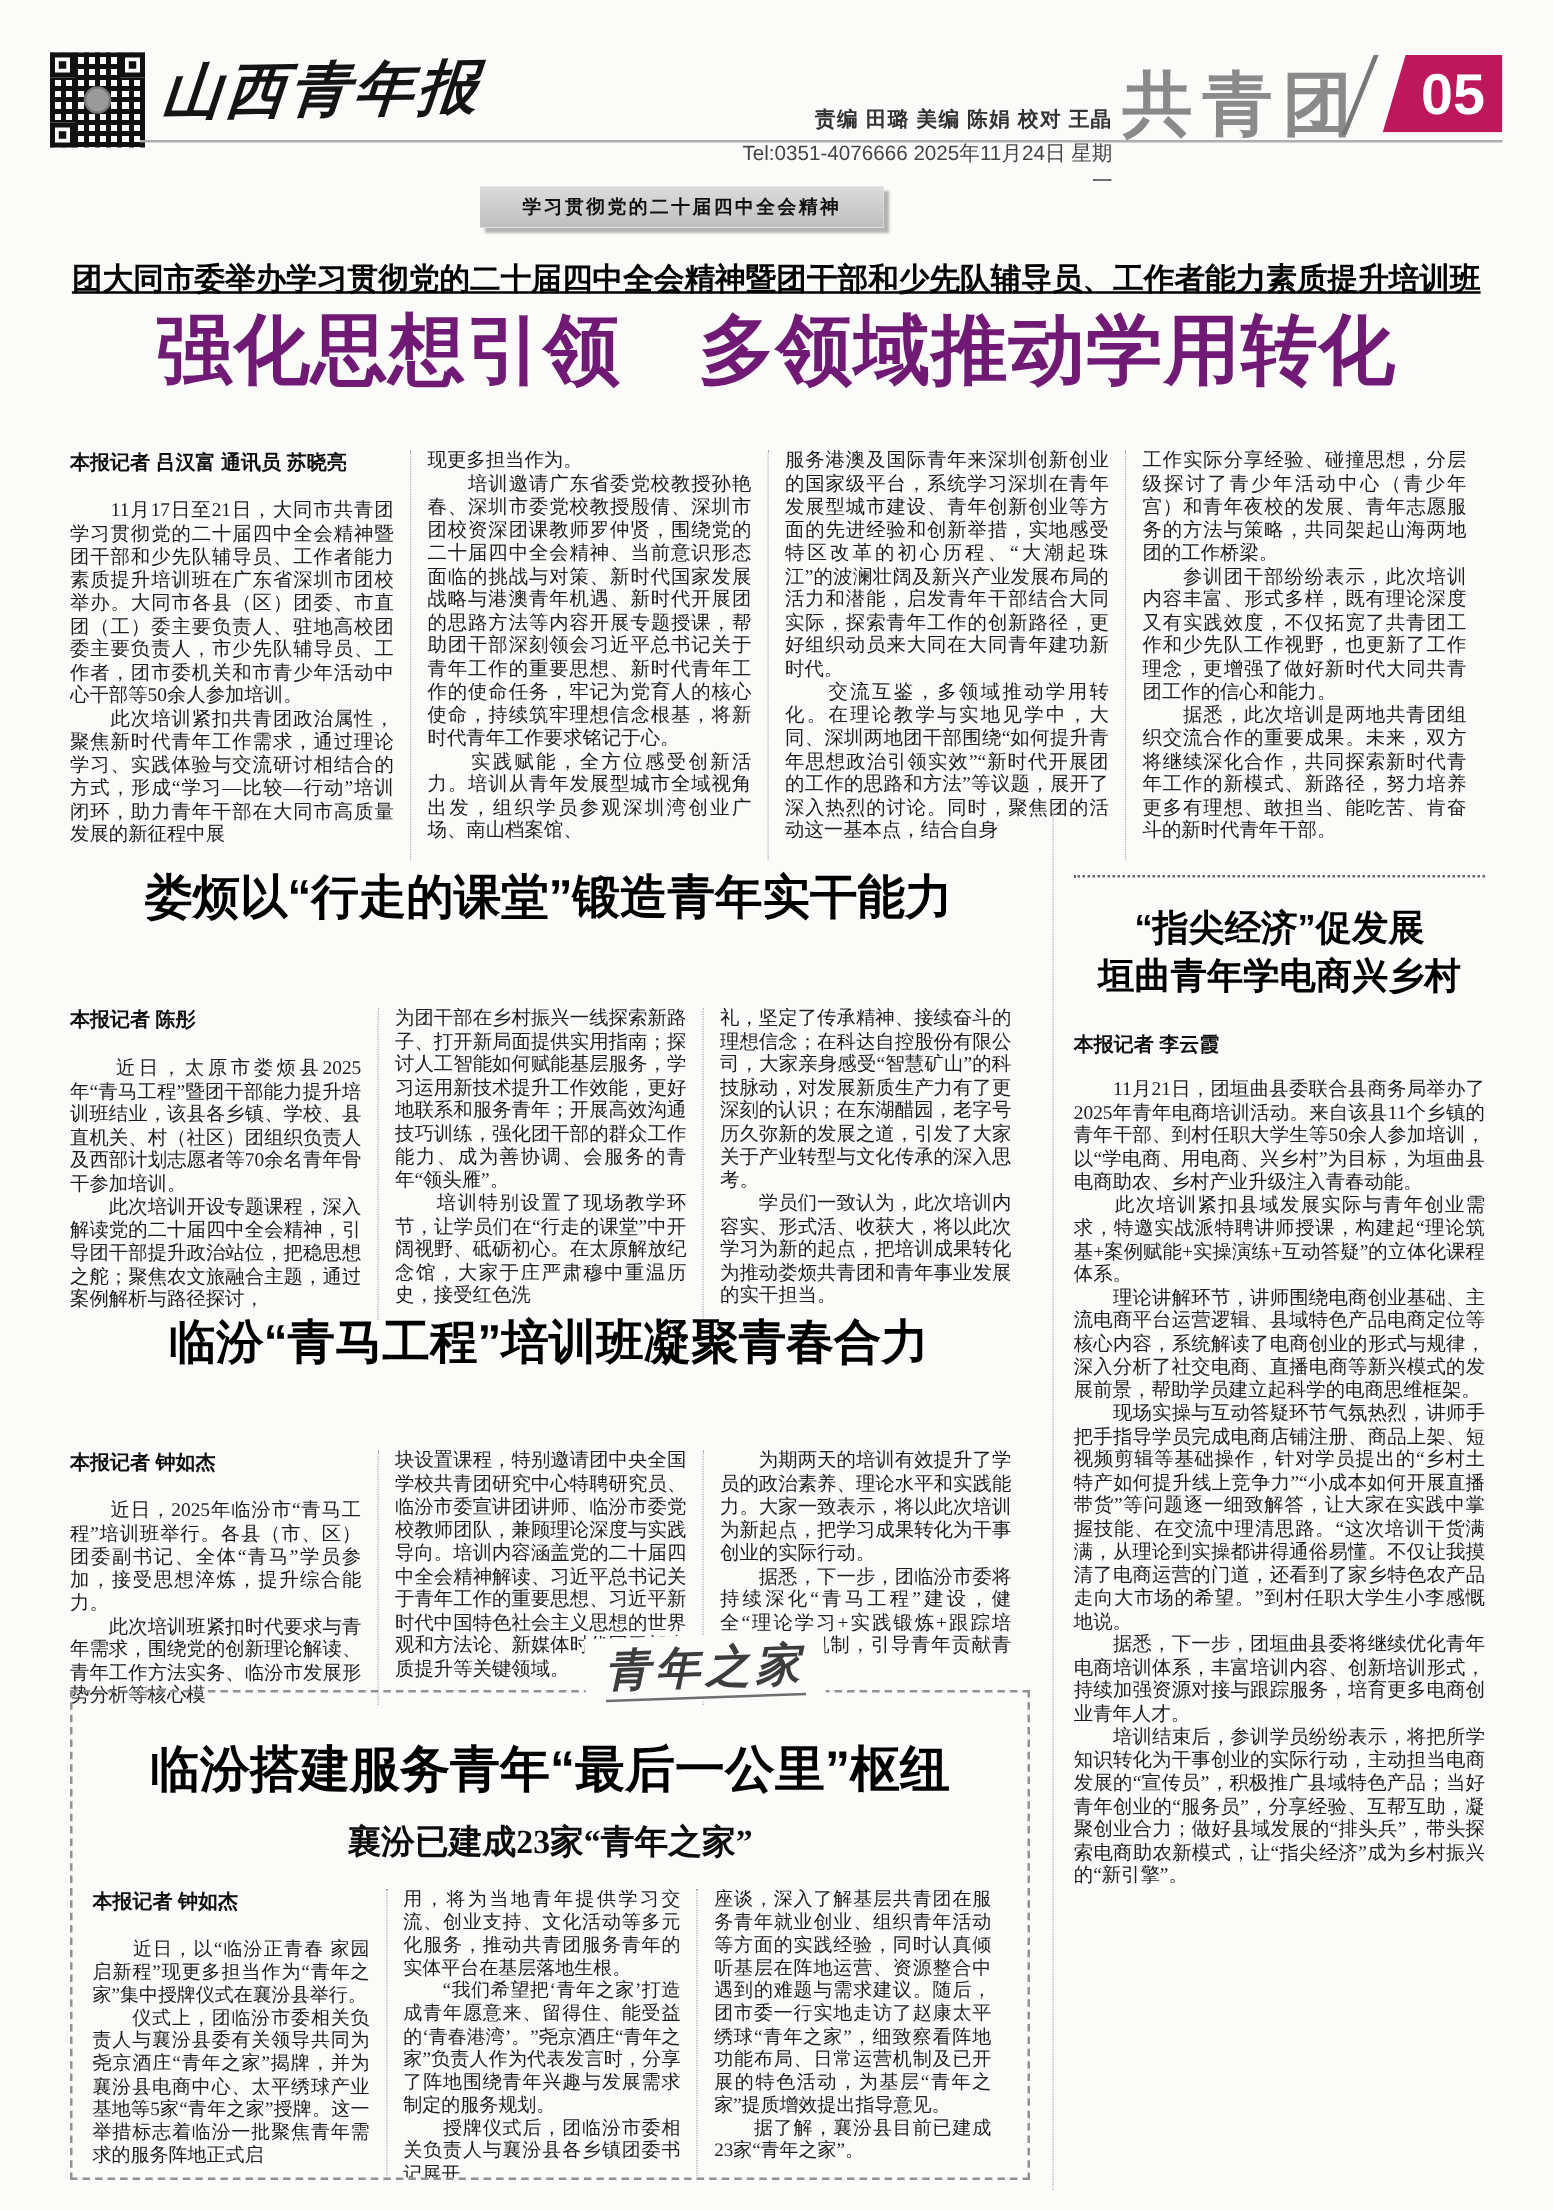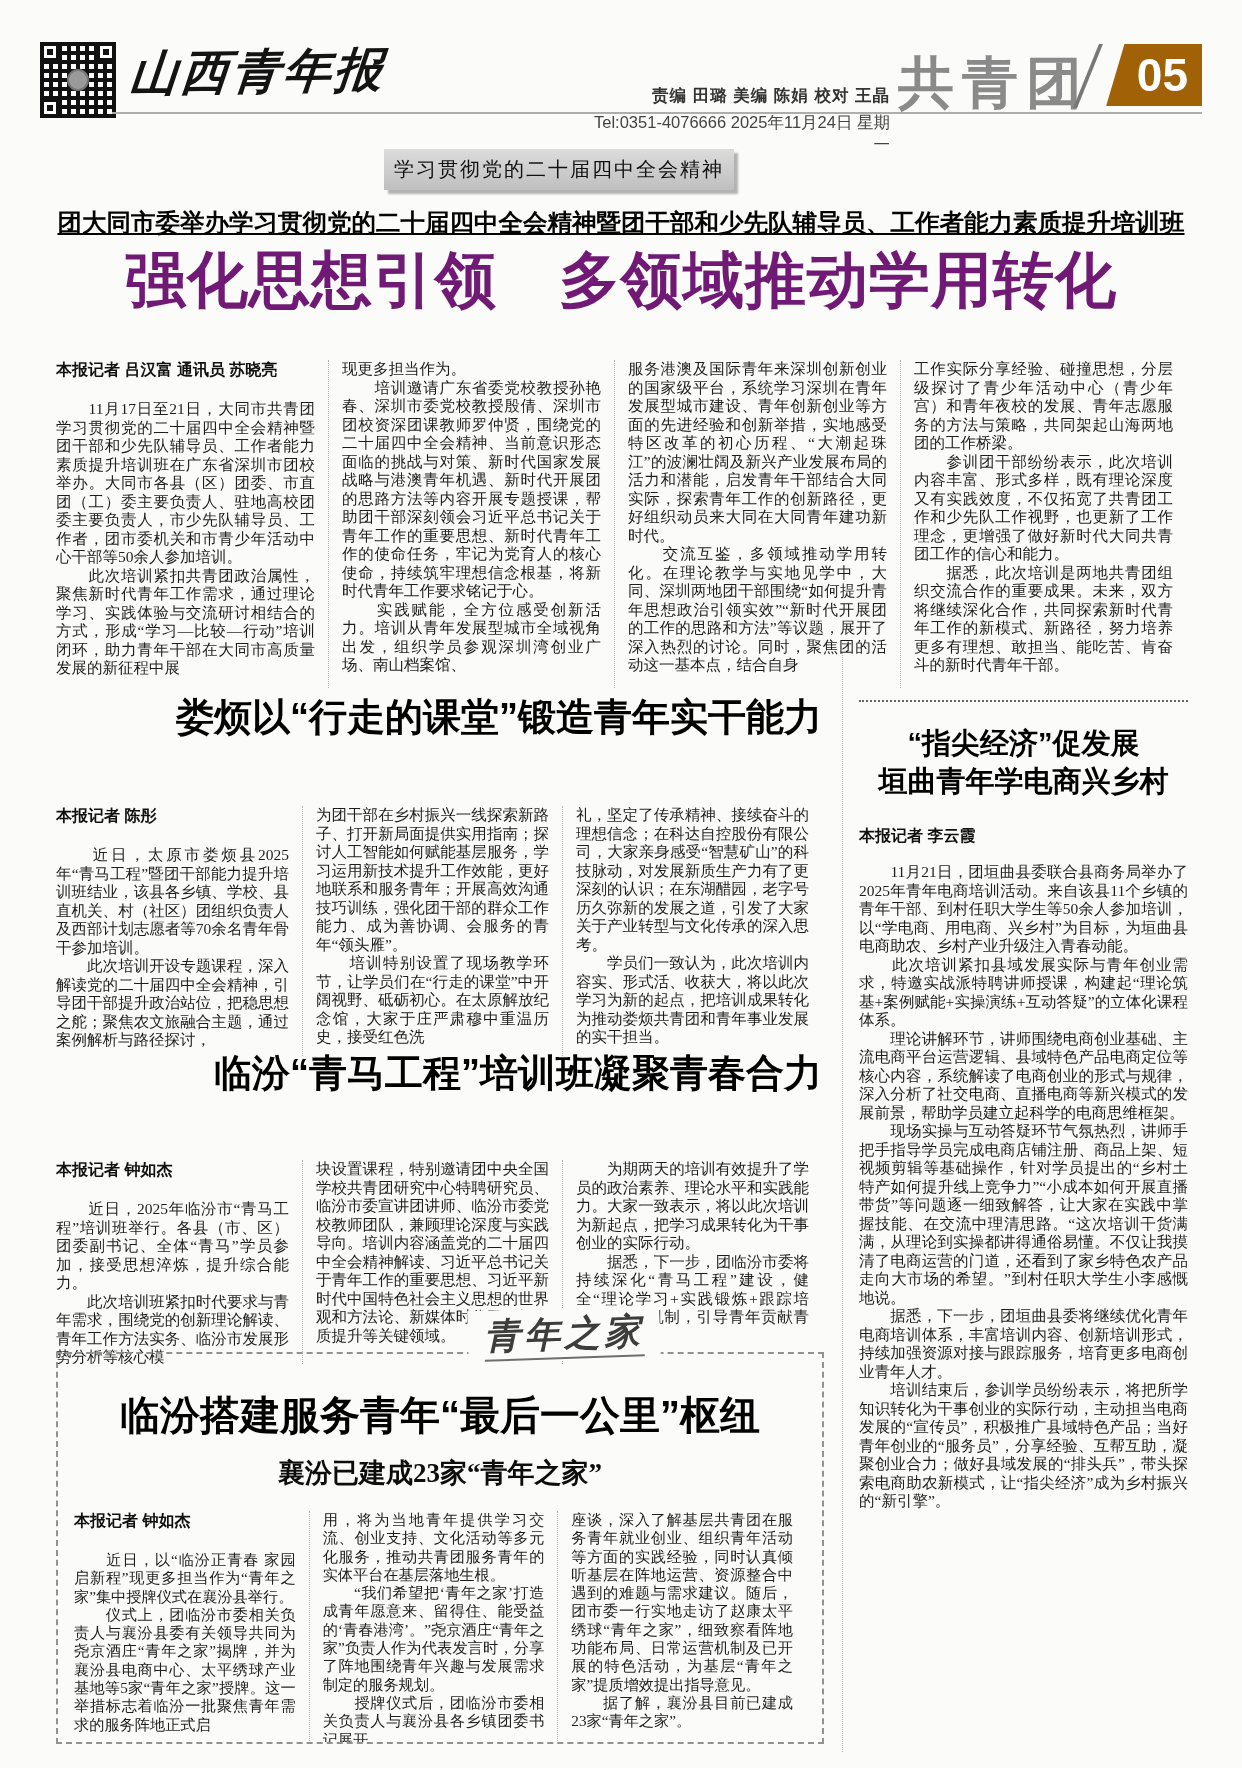--- a/index.html
+++ b/index.html
@@ -22,36 +22,36 @@
   .masthead { position:absolute; left:130px; top:40px; font-size:48px; font-weight:bold; font-style:italic;
     letter-spacing:3px; transform:skewX(-6deg) rotate(-1deg); color:#141414; }
   .hdr-meta { position:absolute; left:590px; top:52px; width:300px; text-align:right;
     font-family:"Liberation Sans","DejaVu Sans",sans-serif;margin-top:33px; }
   .hdr-meta .editors { font-size:16.5px; font-weight:bold; color:#333; letter-spacing:1px; }
   .hdr-meta .teldate { font-size:16.5px; color:#444; margin-top:5px; }
   .section-label { position:absolute; left:898px; top:46px; font-size:56px; font-weight:bold;
     color:#8a8a8a; letter-spacing:8px; }
   .slash { position:absolute; left:1086px; top:44px; width:4px; height:64px; background:#777;
     transform:skewX(-22deg); }
-  .pagenum { position:absolute; left:1100px; top:44px; width:102px; height:62px; background:#a16207;
+  .pagenum { position:absolute; left:1100px; top:44px; width:102px; height:62px; background:#be185d;
     clip-path:polygon(24% 0,100% 0,100% 100%,6% 100%);
     color:#fff; font-family:"Liberation Sans","DejaVu Sans",sans-serif; font-weight:bold; font-size:46px;
     display:flex; align-items:center; justify-content:flex-end; padding-right:14px; }
   .header-rule { position:absolute; left:112px; top:112px; width:1090px; border-top:2px solid #aeaeae; }
   
-  .banner { position:absolute; left:384px; top:149px; padding:7px 10px;
+  .banner { position:absolute; left:384px; top:149px; padding:7px 34px;
     background:linear-gradient(180deg,#dcdcdc,#bfbfbf); box-shadow:4px 4px 2px #b3b3b1;
-    font-family:"Liberation Sans","DejaVu Sans",sans-serif; font-weight:normal; font-size:20px;
+    font-family:"Liberation Sans","DejaVu Sans",sans-serif; font-weight:bold; font-size:15px;
     letter-spacing:2px; color:#111; }
   .kicker { position:absolute; left:40px; top:206px; width:1162px; text-align:center;
     font-family:"Liberation Sans","DejaVu Sans",sans-serif; font-weight:800; font-size:24.5px; color:#040404;text-decoration:underline; }
   .headline1 { position:absolute; left:40px; top:240px; width:1162px; text-align:center;
     font-family:"Liberation Sans","DejaVu Sans",sans-serif; font-weight:900; font-size:61px;
     letter-spacing:1px; color:#701a75; }
-  .headline2 { position:absolute; left:56px; width:766px; text-align:right;
+  .headline2 { position:absolute; left:56px; width:766px; text-align:center;
     font-family:"Liberation Sans","DejaVu Sans",sans-serif; font-weight:900; font-size:38px; color:#000; }
   
   .body-cols { position:absolute; display:flex; overflow:hidden;margin-top:24px; }
   .col { flex:1 1 0; padding-right:13px; overflow:hidden; }
   .col + .col { border-left:1px dotted #b0b0b0; padding-left:13px; }
   .byline { font-family:"Liberation Sans","DejaVu Sans",sans-serif; font-weight:bold;
     font-size:16px; margin-bottom:19px; color:#111; }
   .para { font-size:15.5px; line-height:18.5px; text-align:justify; color:#1d1d1d; }
   
   .yuanqu { position:absolute; left:842px; top:648px; width:346px; height:1104px;

